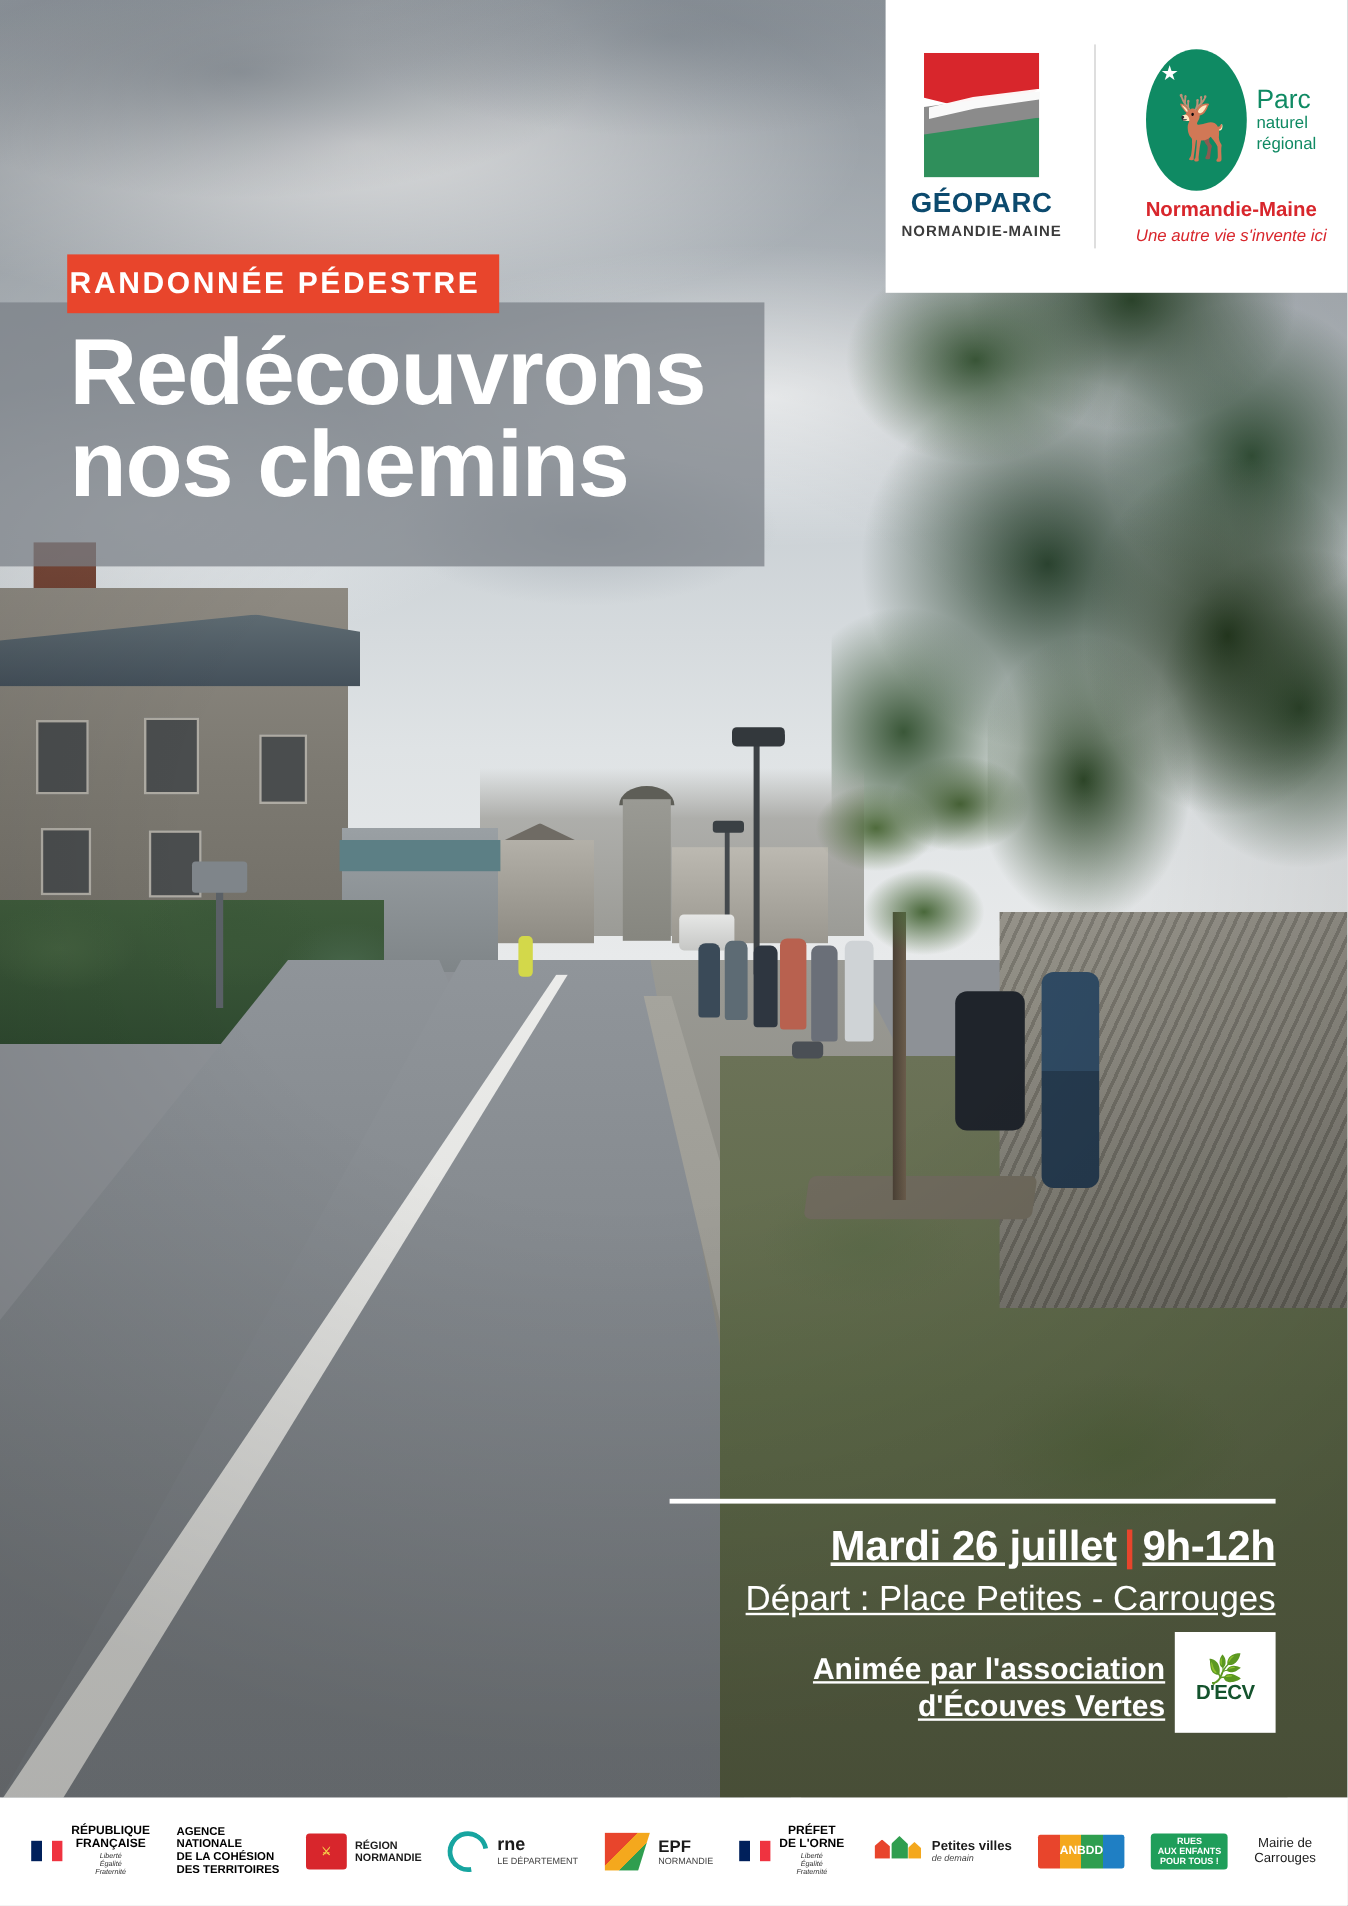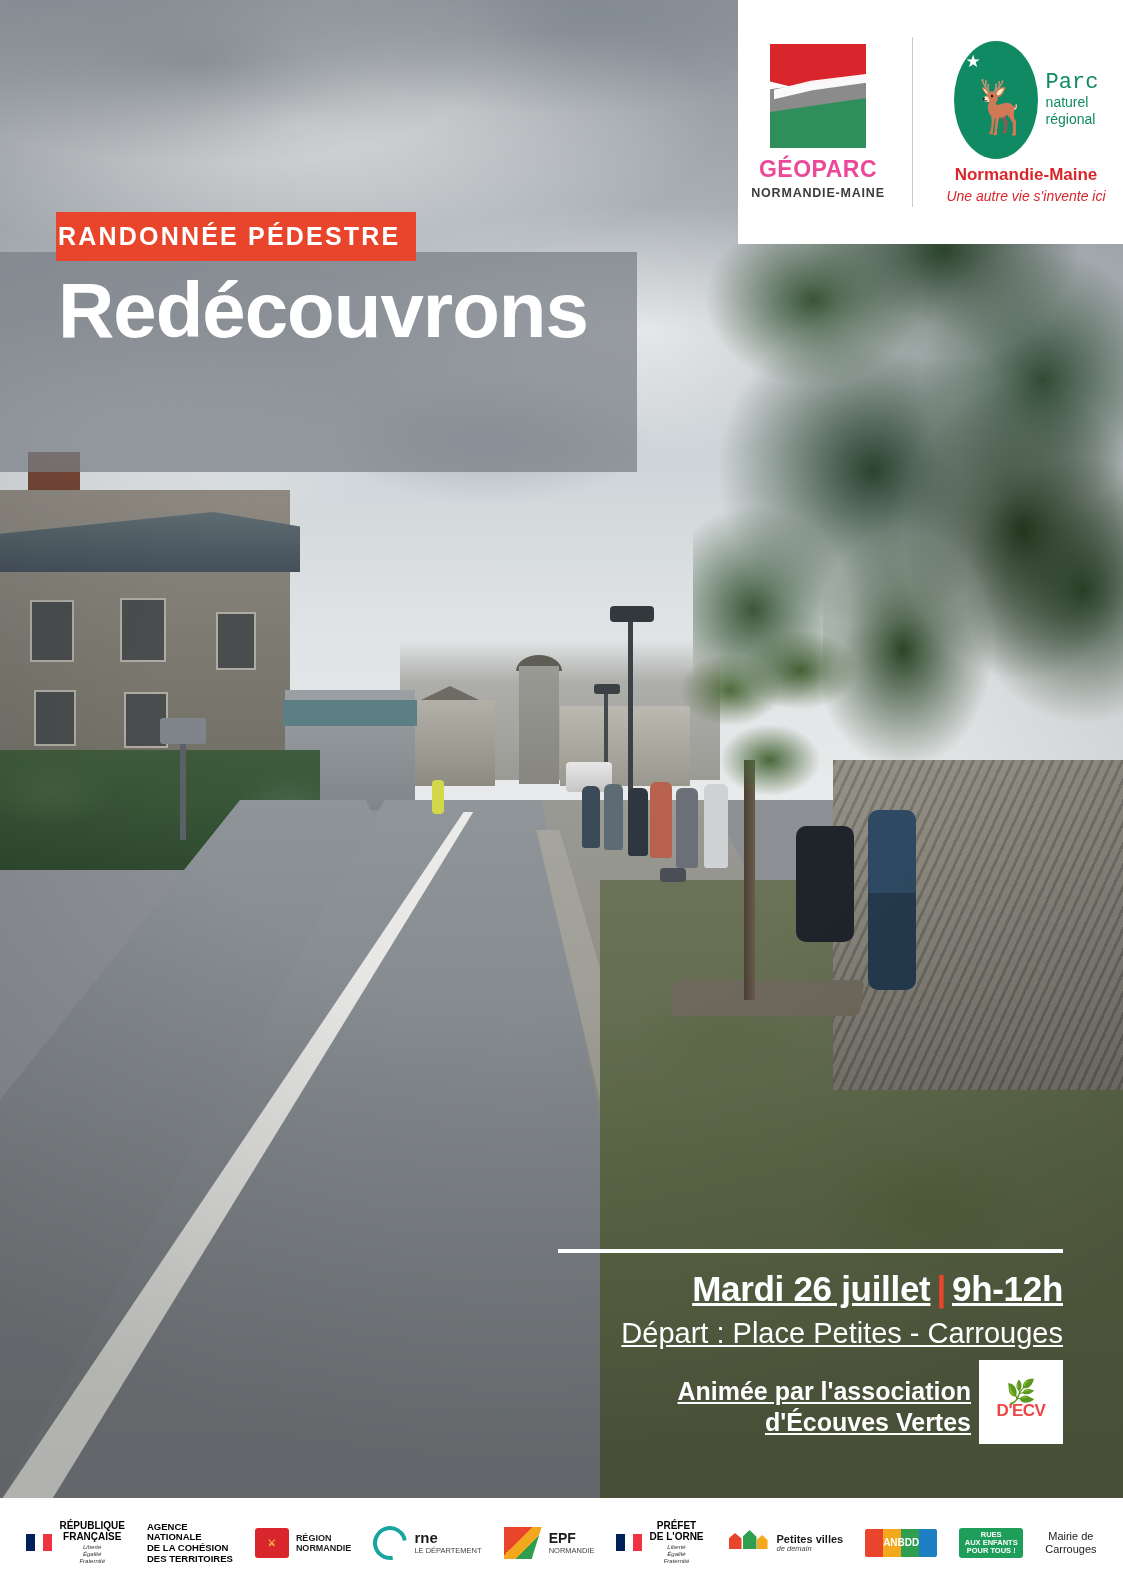--- a/index.html
+++ b/index.html
@@ -301,21 +301,21 @@
     background: #2f8f5b;
     clip-path: polygon(0 28%, 100% 0, 100% 100%, 0 100%);
   }
   .gm-white-swoosh {
     position: absolute; left: 4px; top: 30px; width: 92px; height: 34px;
     background: #ffffff;
     clip-path: polygon(0 46%, 40% 20%, 100% 0, 100% 26%, 42% 48%, 0 74%);
     opacity: .95;
   }
   .geoparc-t1 {
-    color: #ec4899; font-weight: bold; font-size: 23px; letter-spacing: .5px; margin-top: 8px;
+    color: #0c4a6e; font-weight: bold; font-size: 23px; letter-spacing: .5px; margin-top: 8px;
   }
   .geoparc-t2 {
     color: #3b3b3b; font-weight: bold; font-size: 12.5px; letter-spacing: .8px; margin-top: 3px;
   }
   .logo-divider {
     width: 1px; height: 170px; background: #c9c9c9;
   }
   .pnr {
     width: 200px; padding-left: 16px;
     display: flex; flex-direction: column; align-items: center;
@@ -326,21 +326,21 @@
     background: #0f8a63; position: relative; overflow: hidden;
   }
   .pnr-star {
     position: absolute; left: 12px; top: 10px; color: #ffffff; font-size: 17px;
   }
   .pnr-deer {
     position: absolute; left: 16px; top: 30px; width: 54px; height: 76px;
     color: #ffffff; font-size: 52px; line-height: 72px; text-align: center;
   }
   .pnr-words { text-align: left; }
-  .pnr-w1 { color: #0f8a63; font-size: 22px; line-height: 1; font-family: Liberation Mono, monospace; }
+  .pnr-w1 { color: #0f8a63; font-size: 22px; line-height: 1; }
   .pnr-w2 { color: #0f8a63; font-size: 14px; line-height: 1.15; }
   .pnr-w3 { color: #0f8a63; font-size: 14px; line-height: 1.15; }
   .pnr-nm {
     color: #d8262c; font-weight: bold; font-size: 17px; margin-top: 6px;
   }
   .pnr-tag {
     color: #d8262c; font-size: 14px; margin-top: 3px; font-style: italic;
   }
 
   
@@ -366,21 +366,21 @@
     font-size: 25px; font-weight: bold; margin-top: 26px; line-height: 1.25;
     padding-right: 92px;
   }
   .decv {
     position: absolute; right: 0; bottom: -6px;
     width: 84px; height: 84px; background: #ffffff;
     display: flex; align-items: center; justify-content: center;
   }
   .decv-inner { text-align: center; }
   .decv-leaf { color: #8ab92b; font-size: 24px; line-height: 18px; }
-  .decv-text { color: #ef4444; font-weight: bold; font-size: 17px; letter-spacing: -0.5px; }
+  .decv-text { color: #14532d; font-weight: bold; font-size: 17px; letter-spacing: -0.5px; }
 
   
   .footer {
     position: absolute;
     left: 0; bottom: 0; width: 1123px; height: 90px;
     background: #ffffff;
     display: flex; align-items: center; justify-content: center; gap: 22px;
     padding: 0 22px;
     box-sizing: border-box;
   }
@@ -504,20 +504,21 @@
     <div class="person" style="left:868px; top:810px; width:48px; height:180px; background:linear-gradient(180deg,#2f4a63 0 46%, #253a4e 46% 100%); border-radius:10px;"></div>
     <div class="person" style="left:432px; top:780px; width:12px; height:34px; background:#d3d84a; border-radius:4px;"></div>
 
     <div class="photo-vignette"></div>
   </div>
 
   <div class="title-panel"></div>
   <div class="kicker">RANDONNÉE PÉDESTRE</div>
   <div class="title">
     <span class="l1">Redécouvrons</span>
+    <span class="l2">nos chemins</span>
   </div>
 
   <div class="logo-block">
     <div class="geoparc">
       <div class="geoparc-mark">
         <div class="gm-red"></div>
         <div class="gm-grey"></div>
         <div class="gm-green"></div>
         <div class="gm-white-swoosh"></div>
       </div>

